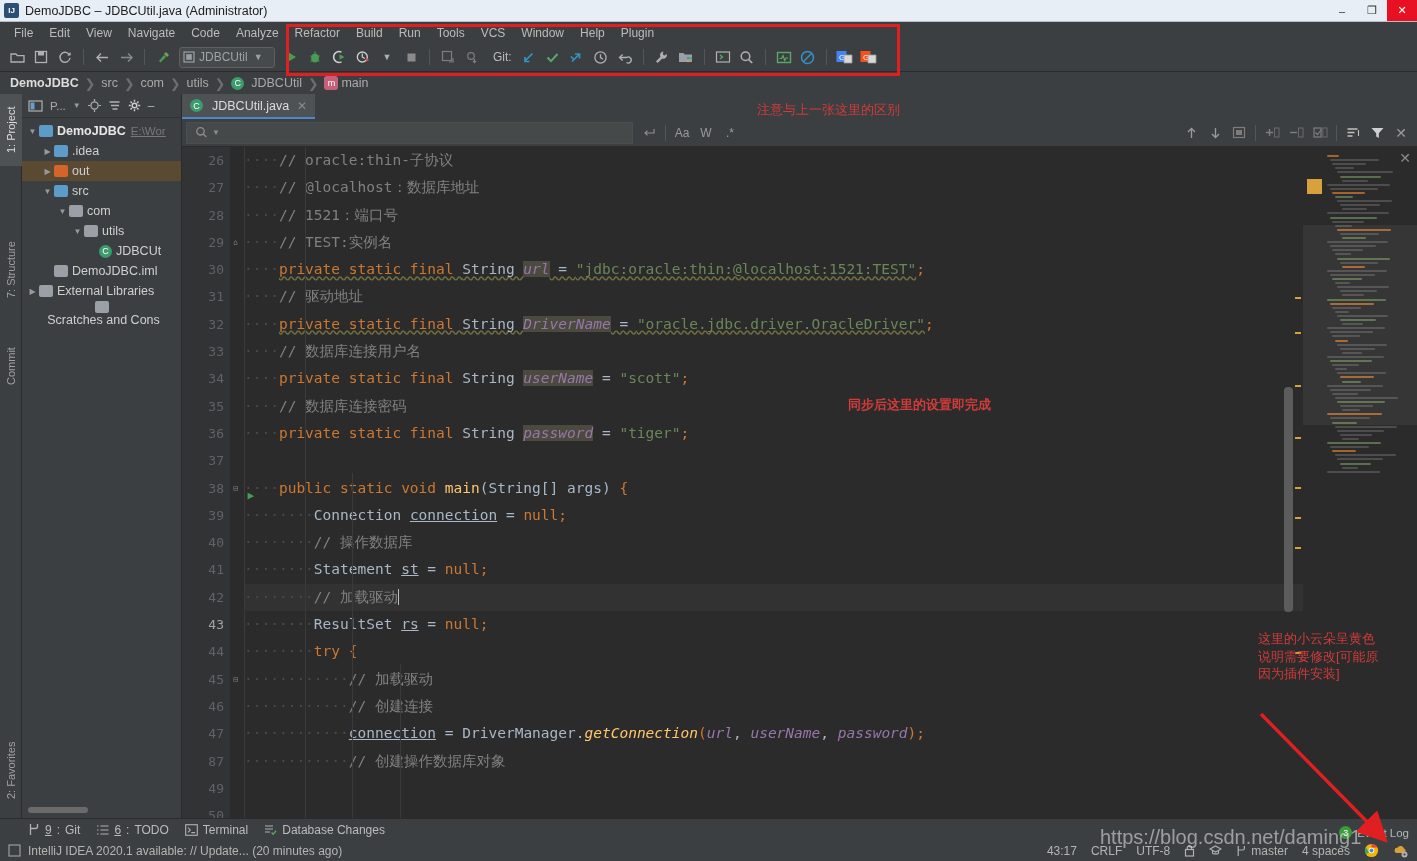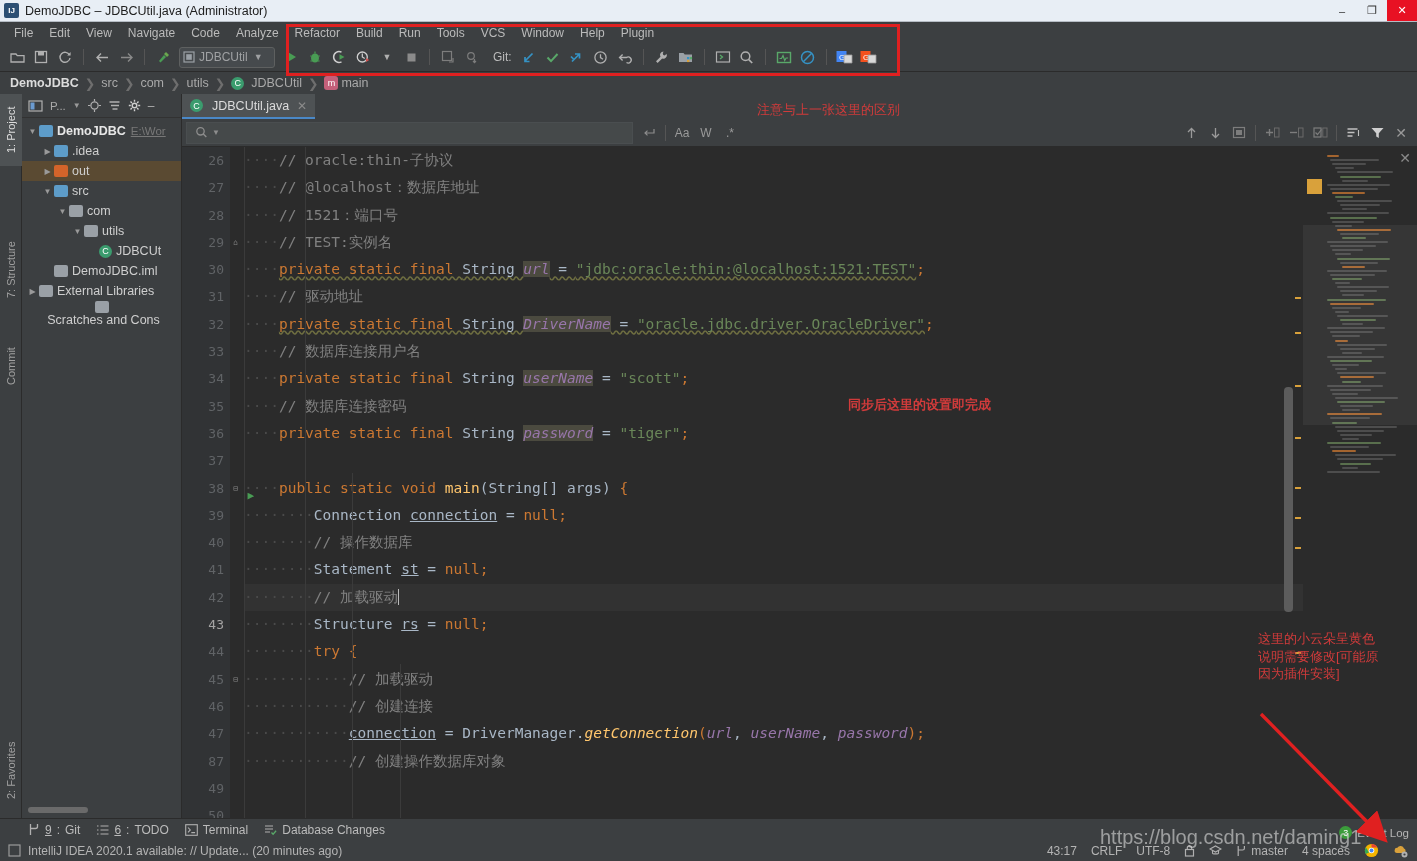--- a/index.html
+++ b/index.html
@@ -639,21 +639,21 @@
             <div class="cline"><span style="color: rgb(74, 74, 74);">····</span><span class="cmt">// 数据库连接用户名</span></div>
             <div class="cline"><span style="color: rgb(74, 74, 74);">····</span><span class="kw">private static final </span><span class="typ">String </span><span class="fld-hl">userName</span><span class="pun"> = </span><span class="str">"scott"</span><span class="semi">;</span></div>
             <div class="cline"><span style="color: rgb(74, 74, 74);">····</span><span class="cmt">// 数据库连接密码</span></div>
             <div class="cline"><span style="color: rgb(74, 74, 74);">····</span><span class="kw">private static final </span><span class="typ">String </span><span class="fld-hl">password</span><span class="pun"> = </span><span class="str">"tiger"</span><span class="semi">;</span></div>
             <div class="cline"></div>
             <div class="cline"><span style="color: rgb(74, 74, 74);">····</span><span class="kw">public static void </span><span class="mth">main</span><span class="pun">(</span><span class="typ">String[] args</span><span class="pun">) </span><span class="semi">{</span></div>
             <div class="cline"><span style="color: rgb(74, 74, 74);">········</span><span class="typ">Connection </span><span class="stat">connection</span><span class="pun"> = </span><span class="kw">null</span><span class="semi">;</span></div>
             <div class="cline"><span style="color: rgb(74, 74, 74);">········</span><span class="cmt">// 操作数据库</span></div>
             <div class="cline"><span style="color: rgb(74, 74, 74);">········</span><span class="typ">Statement </span><span class="stat">st</span><span class="pun"> = </span><span class="kw">null</span><span class="semi">;</span></div>
             <div class="cline cur"><span style="color: rgb(74, 74, 74);">········</span><span class="cmt">// 加载驱动</span><span class="caret"></span></div>
-            <div class="cline"><span style="color: rgb(74, 74, 74);">········</span><span class="typ">Structure </span><span class="stat">rs</span><span class="pun"> = </span><span class="kw">null</span><span class="semi">;</span></div>
+            <div class="cline"><span style="color: rgb(74, 74, 74);">········</span><span class="typ">ResultSet </span><span class="stat">rs</span><span class="pun"> = </span><span class="kw">null</span><span class="semi">;</span></div>
             <div class="cline"><span style="color: rgb(74, 74, 74);">········</span><span class="kw">try </span><span class="semi">{</span></div>
             <div class="cline"><span style="color: rgb(74, 74, 74);">············</span><span class="cmt">// 加载驱动</span></div>
             <div class="cline"><span style="color: rgb(74, 74, 74);">············</span><span class="cmt">// 创建连接</span></div>
             <div class="cline"><span style="color: rgb(74, 74, 74);">············</span><span class="stat">connection</span><span class="pun"> = </span><span class="typ">DriverManager</span><span class="pun">.</span><span class="mthi">getConnection</span><span class="semi">(</span><span class="fld">url</span><span class="pun">, </span><span class="fld">userName</span><span class="pun">, </span><span class="fld">password</span><span class="semi">)</span><span class="semi">;</span></div>
             <div class="cline"><span style="color: rgb(74, 74, 74);">············</span><span class="cmt">// 创建操作数据库对象</span></div>
           </div>
 
         <div style="position:absolute;right:114px;top:0;bottom:0;width:12px;">
           <div class="marker" style="top:150px;background:#d9a13b;"></div>
           <div class="marker" style="top:185px;background:#d9a13b;"></div>

